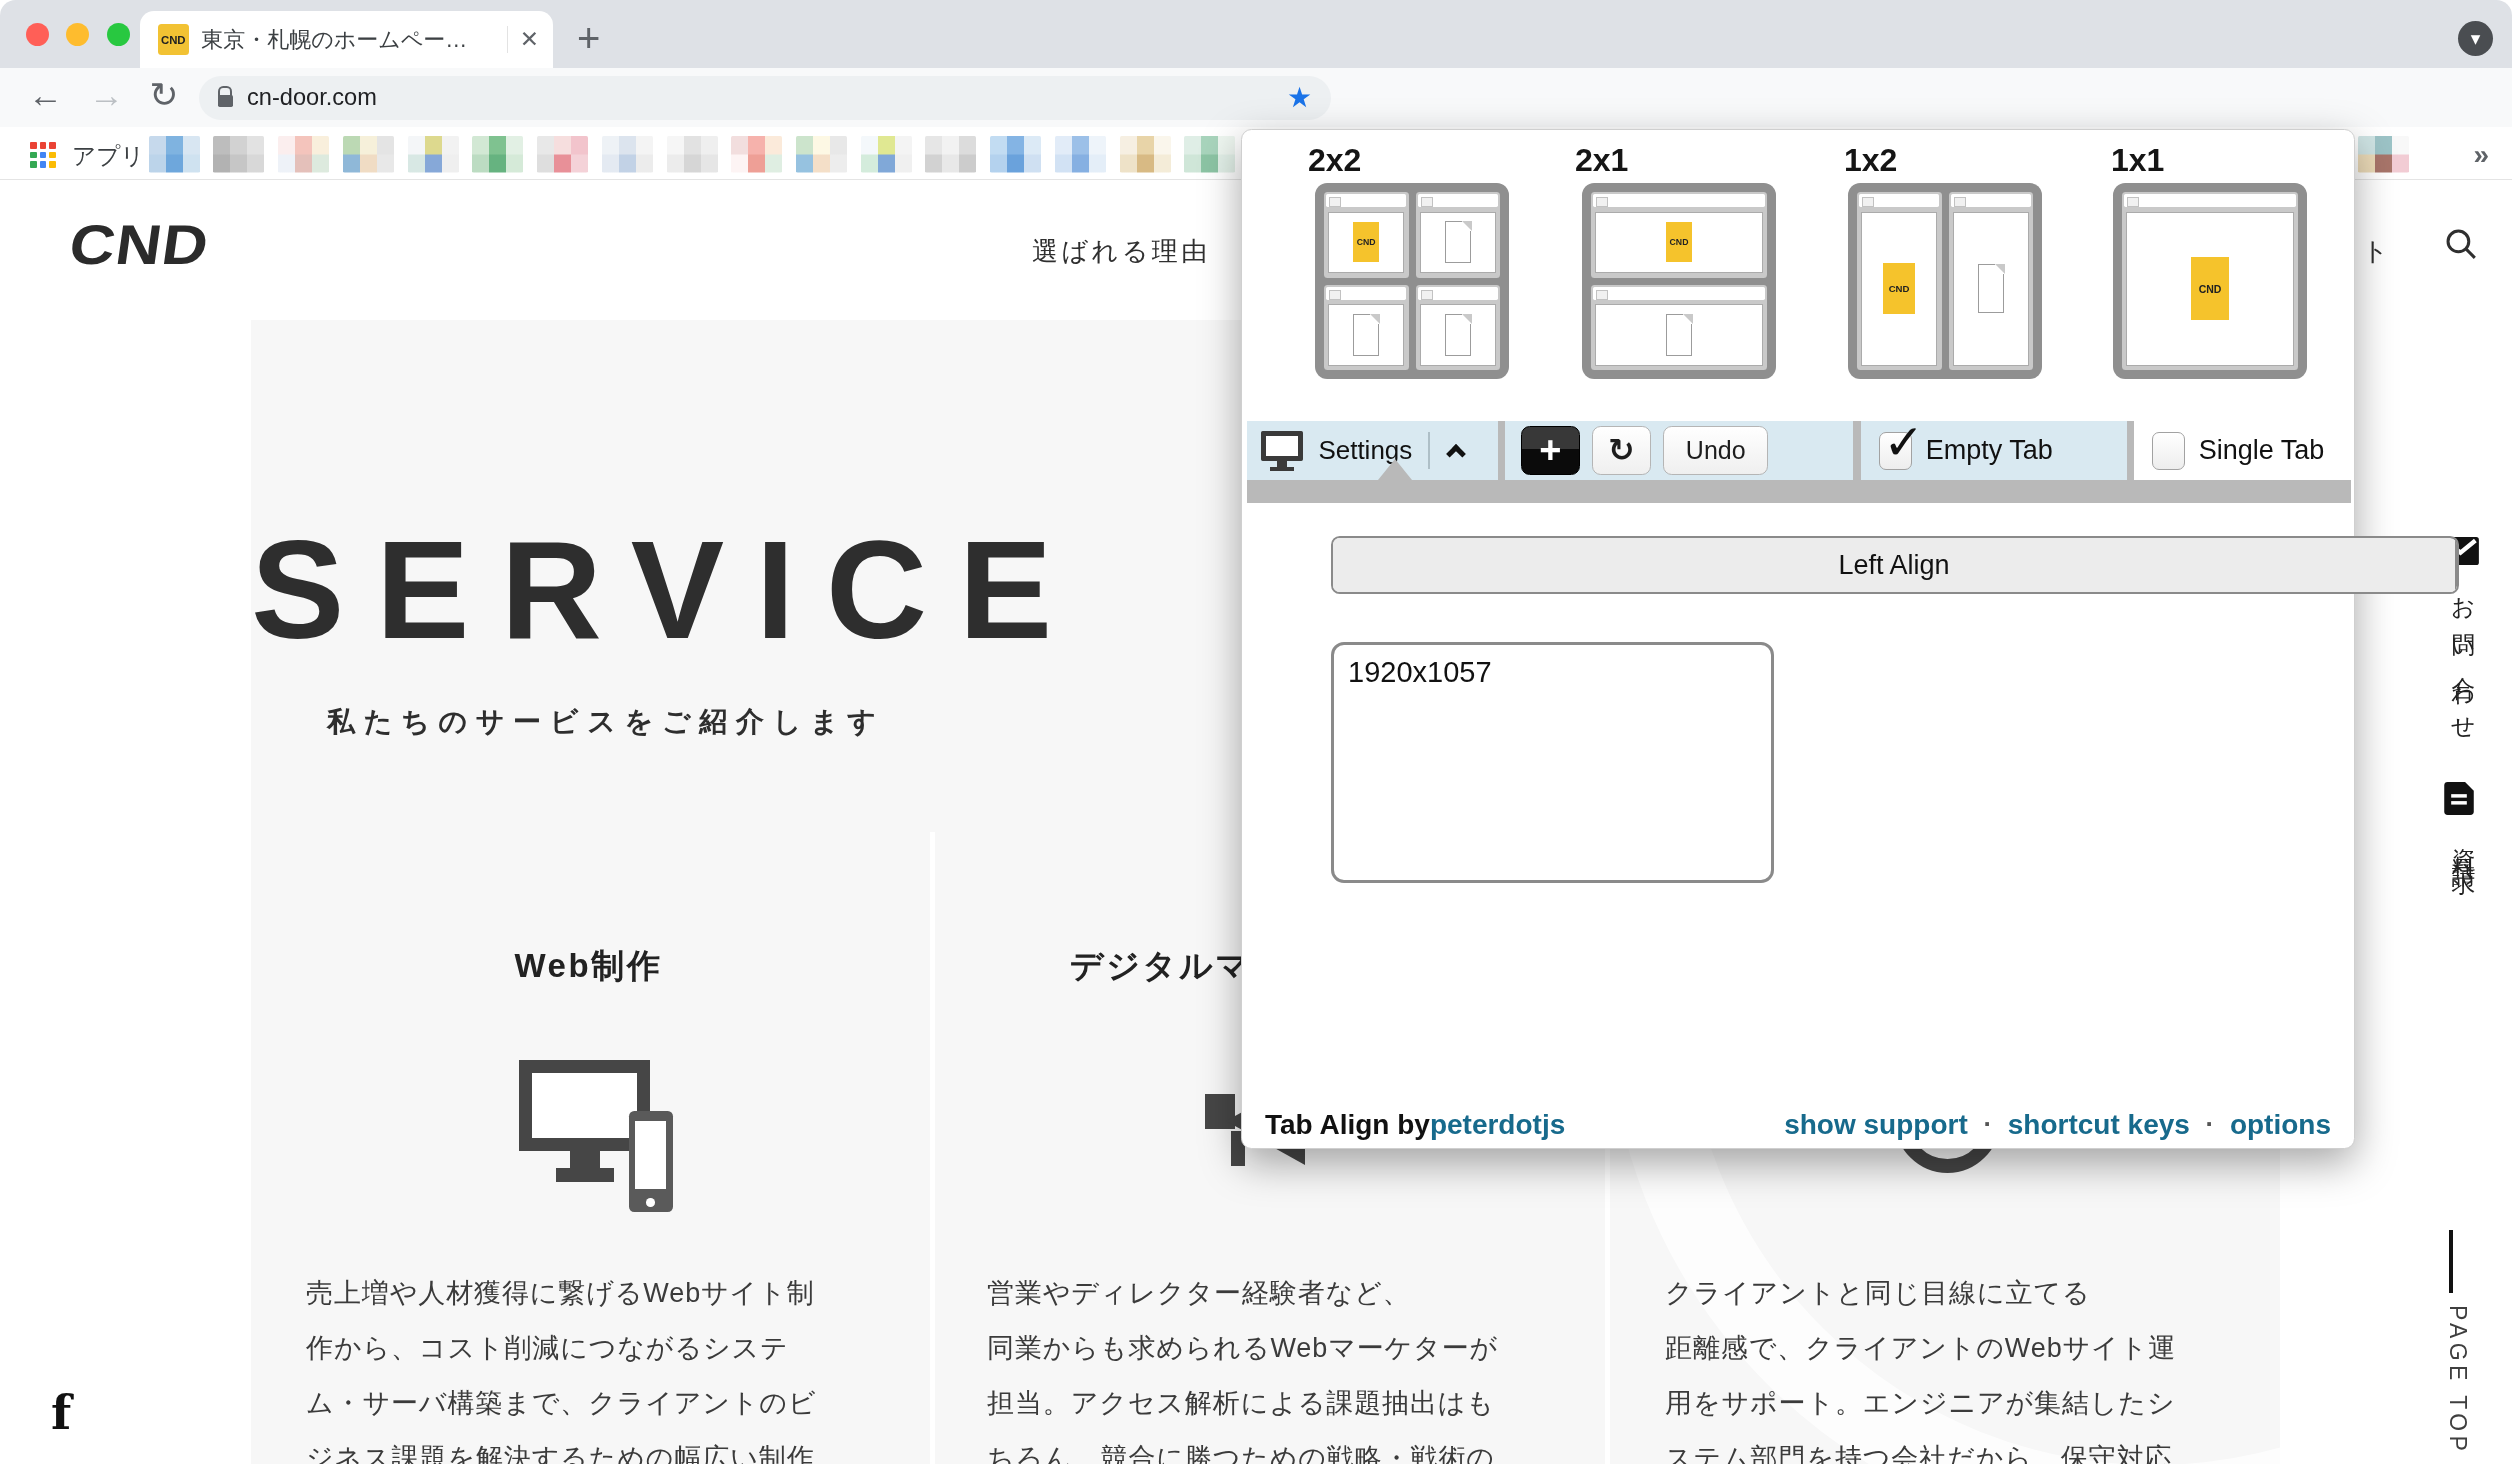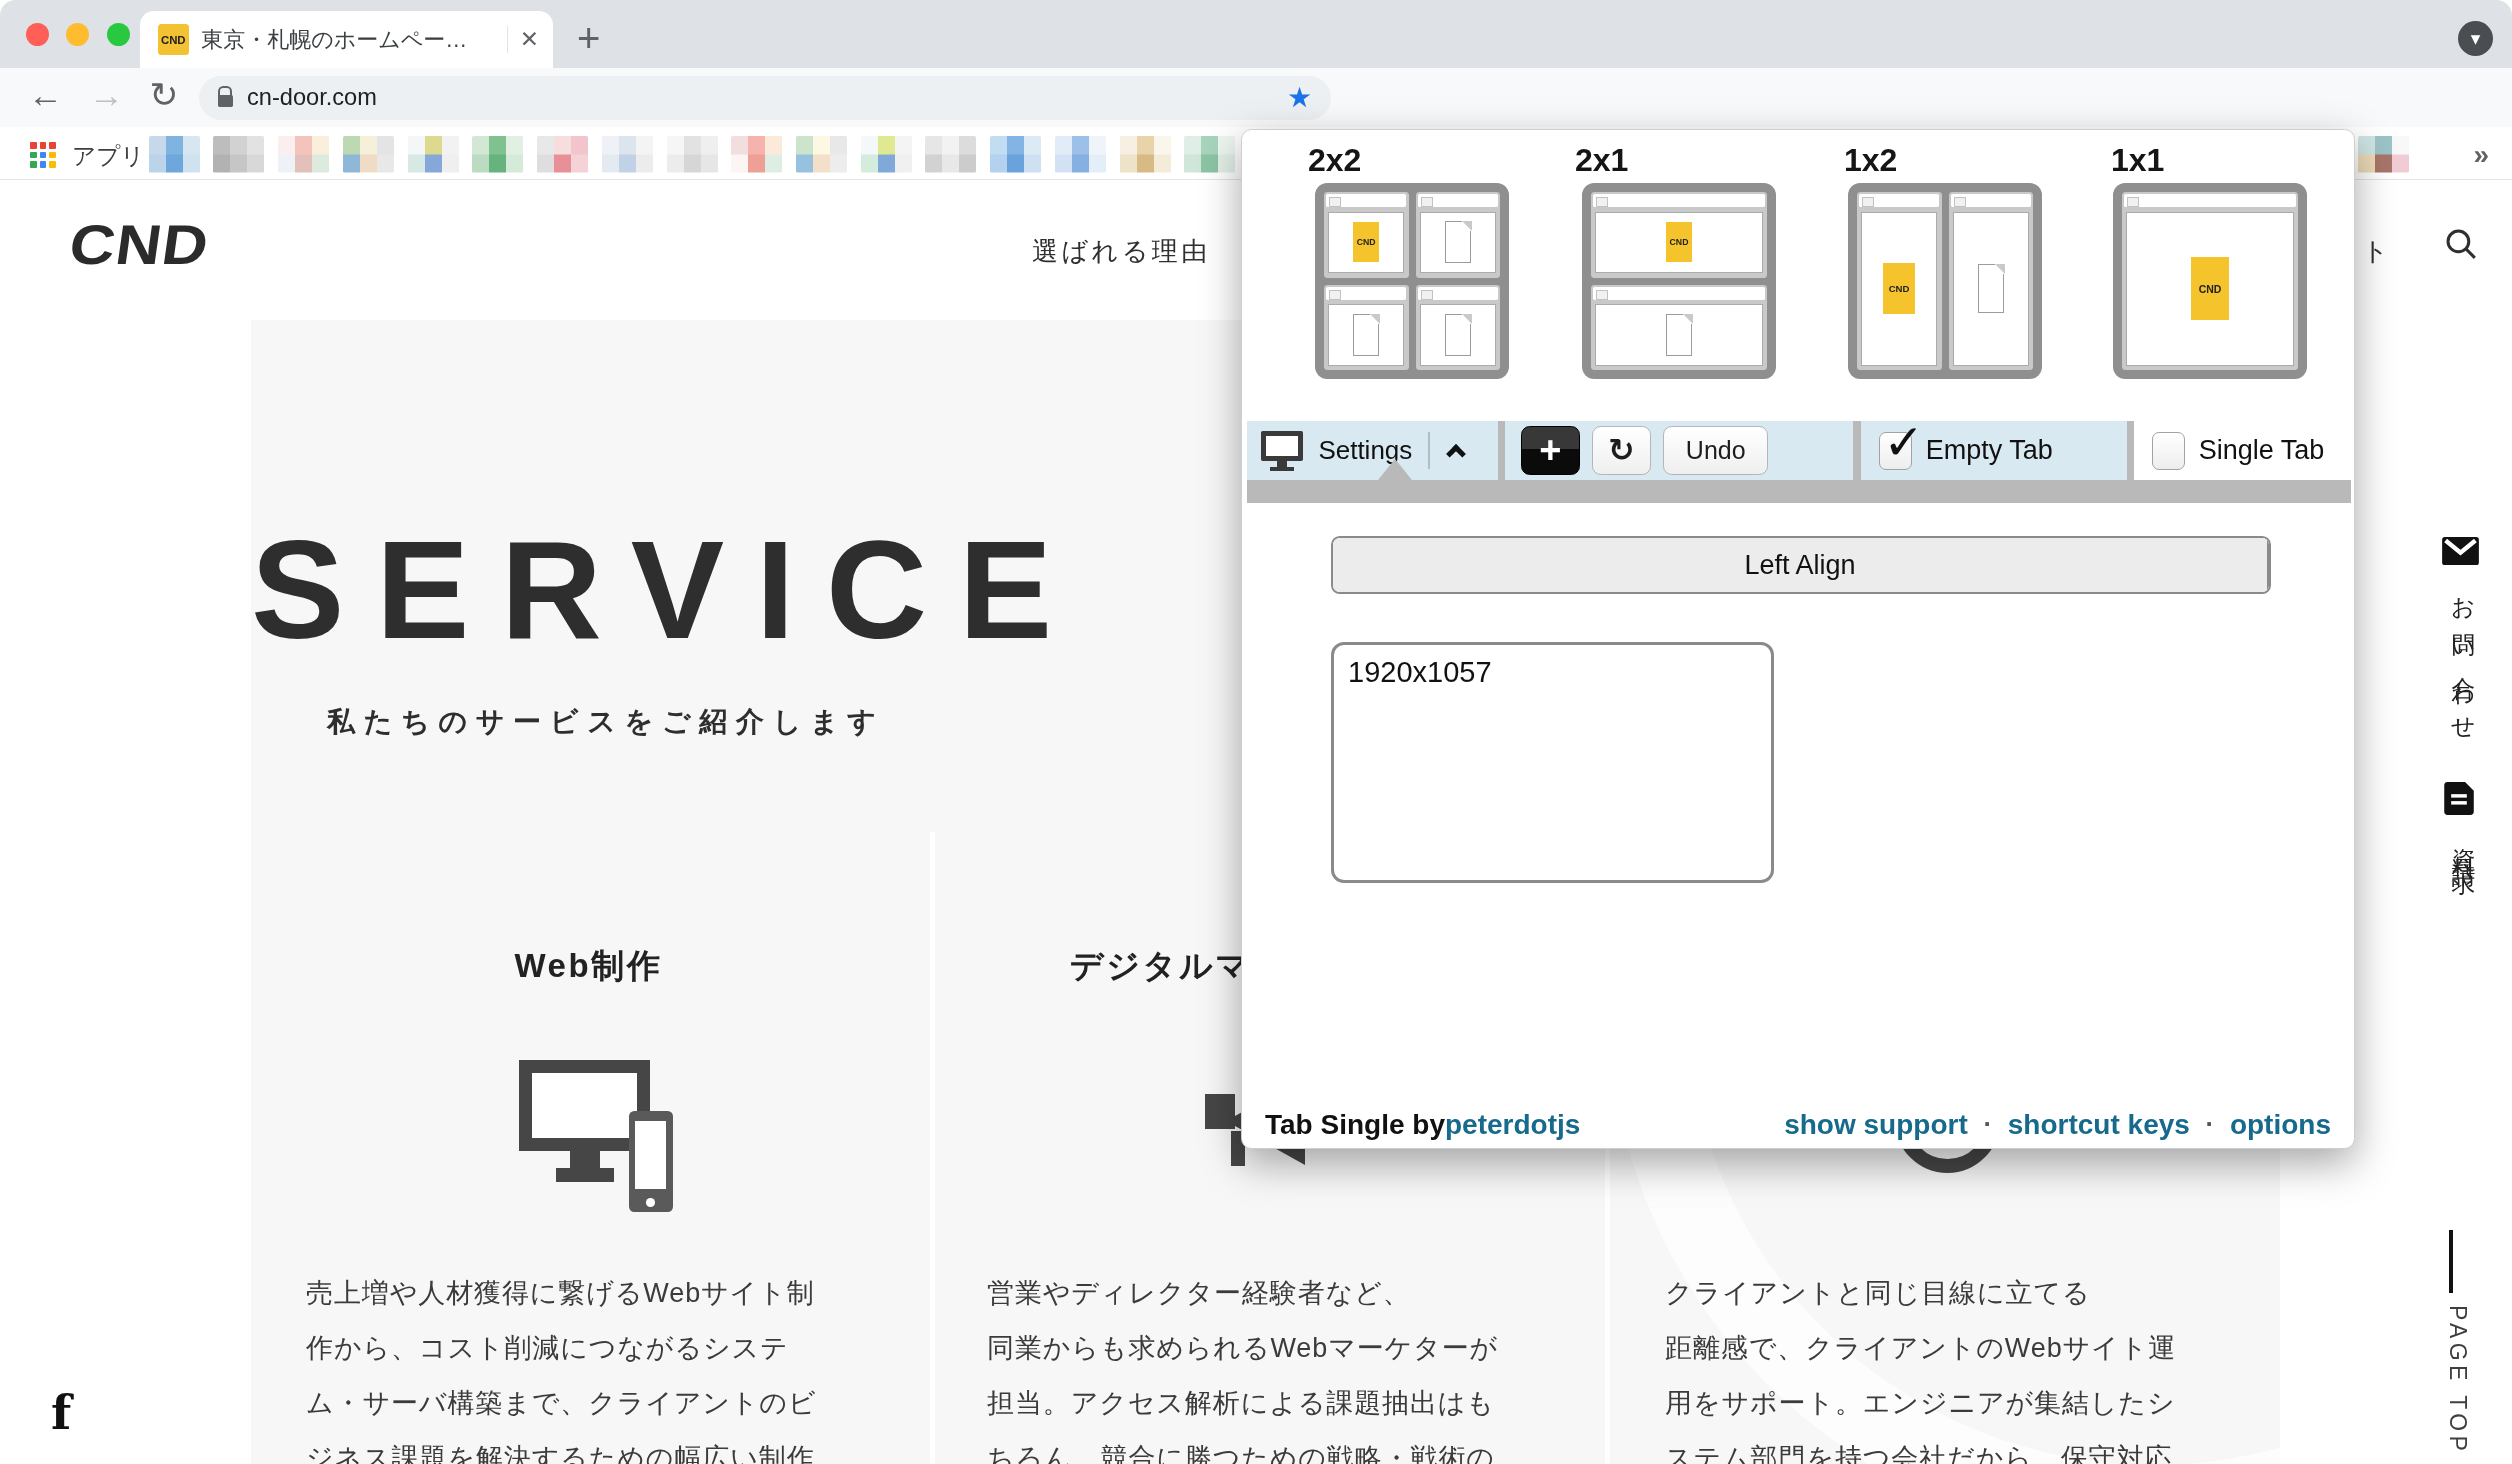--- a/index.html
+++ b/index.html
@@ -141,21 +141,21 @@
   #settings-divider { width:1.7px; height:37px; background:#aebfc7; margin-left:15.7px; }
   .chev-up { width:14px; height:14px; border-top:5.2px solid #111; border-right:5.2px solid #111; transform:rotate(-45deg); margin-left:19px; margin-top:7px; }
   #plus-btn { width:59px; height:49px; margin-left:15.7px; border-radius:8.7px; background:linear-gradient(180deg,#383838 0 46%,#0b0b0b 46% 100%); color:#fff; font-size:38px; font-weight:700; display:flex; align-items:center; justify-content:center; border:0.9px solid #000; }
   .lite-btn { height:49px; margin-left:12.2px; border-radius:8.7px; background:linear-gradient(#fff,#efefef); border:1.7px solid #b5b5b5; display:flex; align-items:center; justify-content:center; color:#1d1d1d; }
   #refresh-btn { width:59px; font-size:31.5px; font-weight:700; }
   #undo-btn { width:105px; font-size:25px; }
   .chkbox { width:33px; height:38px; background:linear-gradient(#fff,#ededed); border:1.7px solid #a2a2a2; border-radius:7px; margin-left:17.5px; position:relative; flex:0 0 auto; }
   .chkbox .mark { position:absolute; left:3.5px; top:-19px; font-size:49px; font-weight:700; color:#111; }
   .chk-label { font-size:27px; color:#111; margin-left:14px; }
 
-  #align-tabs { position:absolute; left:89px; top:406px; width:940px; height:58px; border:2.6px solid #8a8a8a; border-radius:8.7px; overflow:hidden; display:flex; }
+  #align-tabs { position:absolute; left:89px; top:406px; width:1128px; height:58px; border:2.6px solid #8a8a8a; border-radius:8.7px; overflow:hidden; display:flex; }
   .align-tab { flex:1; display:flex; align-items:center; justify-content:center; font-size:27px; color:#111; background:#fff; }
   #align-left { background:#ececec; border-right:2.6px solid #8a8a8a; }
 
   .size-box { position:absolute; background:#fff; border:3.5px solid #8a8a8a; border-radius:13px; font-size:29px; color:#111; padding:10.5px 0 0 14px; }
   #size-box-1 { left:89px; top:512px; width:443px; height:241px; }
   #size-box-2 { left:131px; top:759px; width:332px; height:190px; border-width:6.1px; background:#ececec; }
 
   #popup-footer { position:absolute; left:0; top:969px; width:100%; height:51px; display:flex; align-items:center; padding:0 23px; }
   #pf-brand { font-size:28px; font-weight:700; color:#111; }
   .pf-link { font-size:28px; font-weight:700; color:#176a8c; }
@@ -450,21 +450,21 @@
     <span id="sbar-pointer"></span>
   </div>
 
   <div id="align-tabs">
     <div class="align-tab" id="align-left">Left Align</div>
   </div>
 
   <div class="size-box" id="size-box-1">1920x1057</div>
 
   <div id="popup-footer">
-    <span id="pf-brand">Tab Single by </span>
+    <span id="pf-brand">Tab Align by </span>
     <span class="pf-link">peterdotjs</span>
     <span id="pf-links">
       <span class="pf-link">show support</span>
       <span class="pf-sep">·</span>
       <span class="pf-link">shortcut keys</span>
       <span class="pf-sep">·</span>
       <span class="pf-link">options</span>
     </span>
   </div>
 </div>

